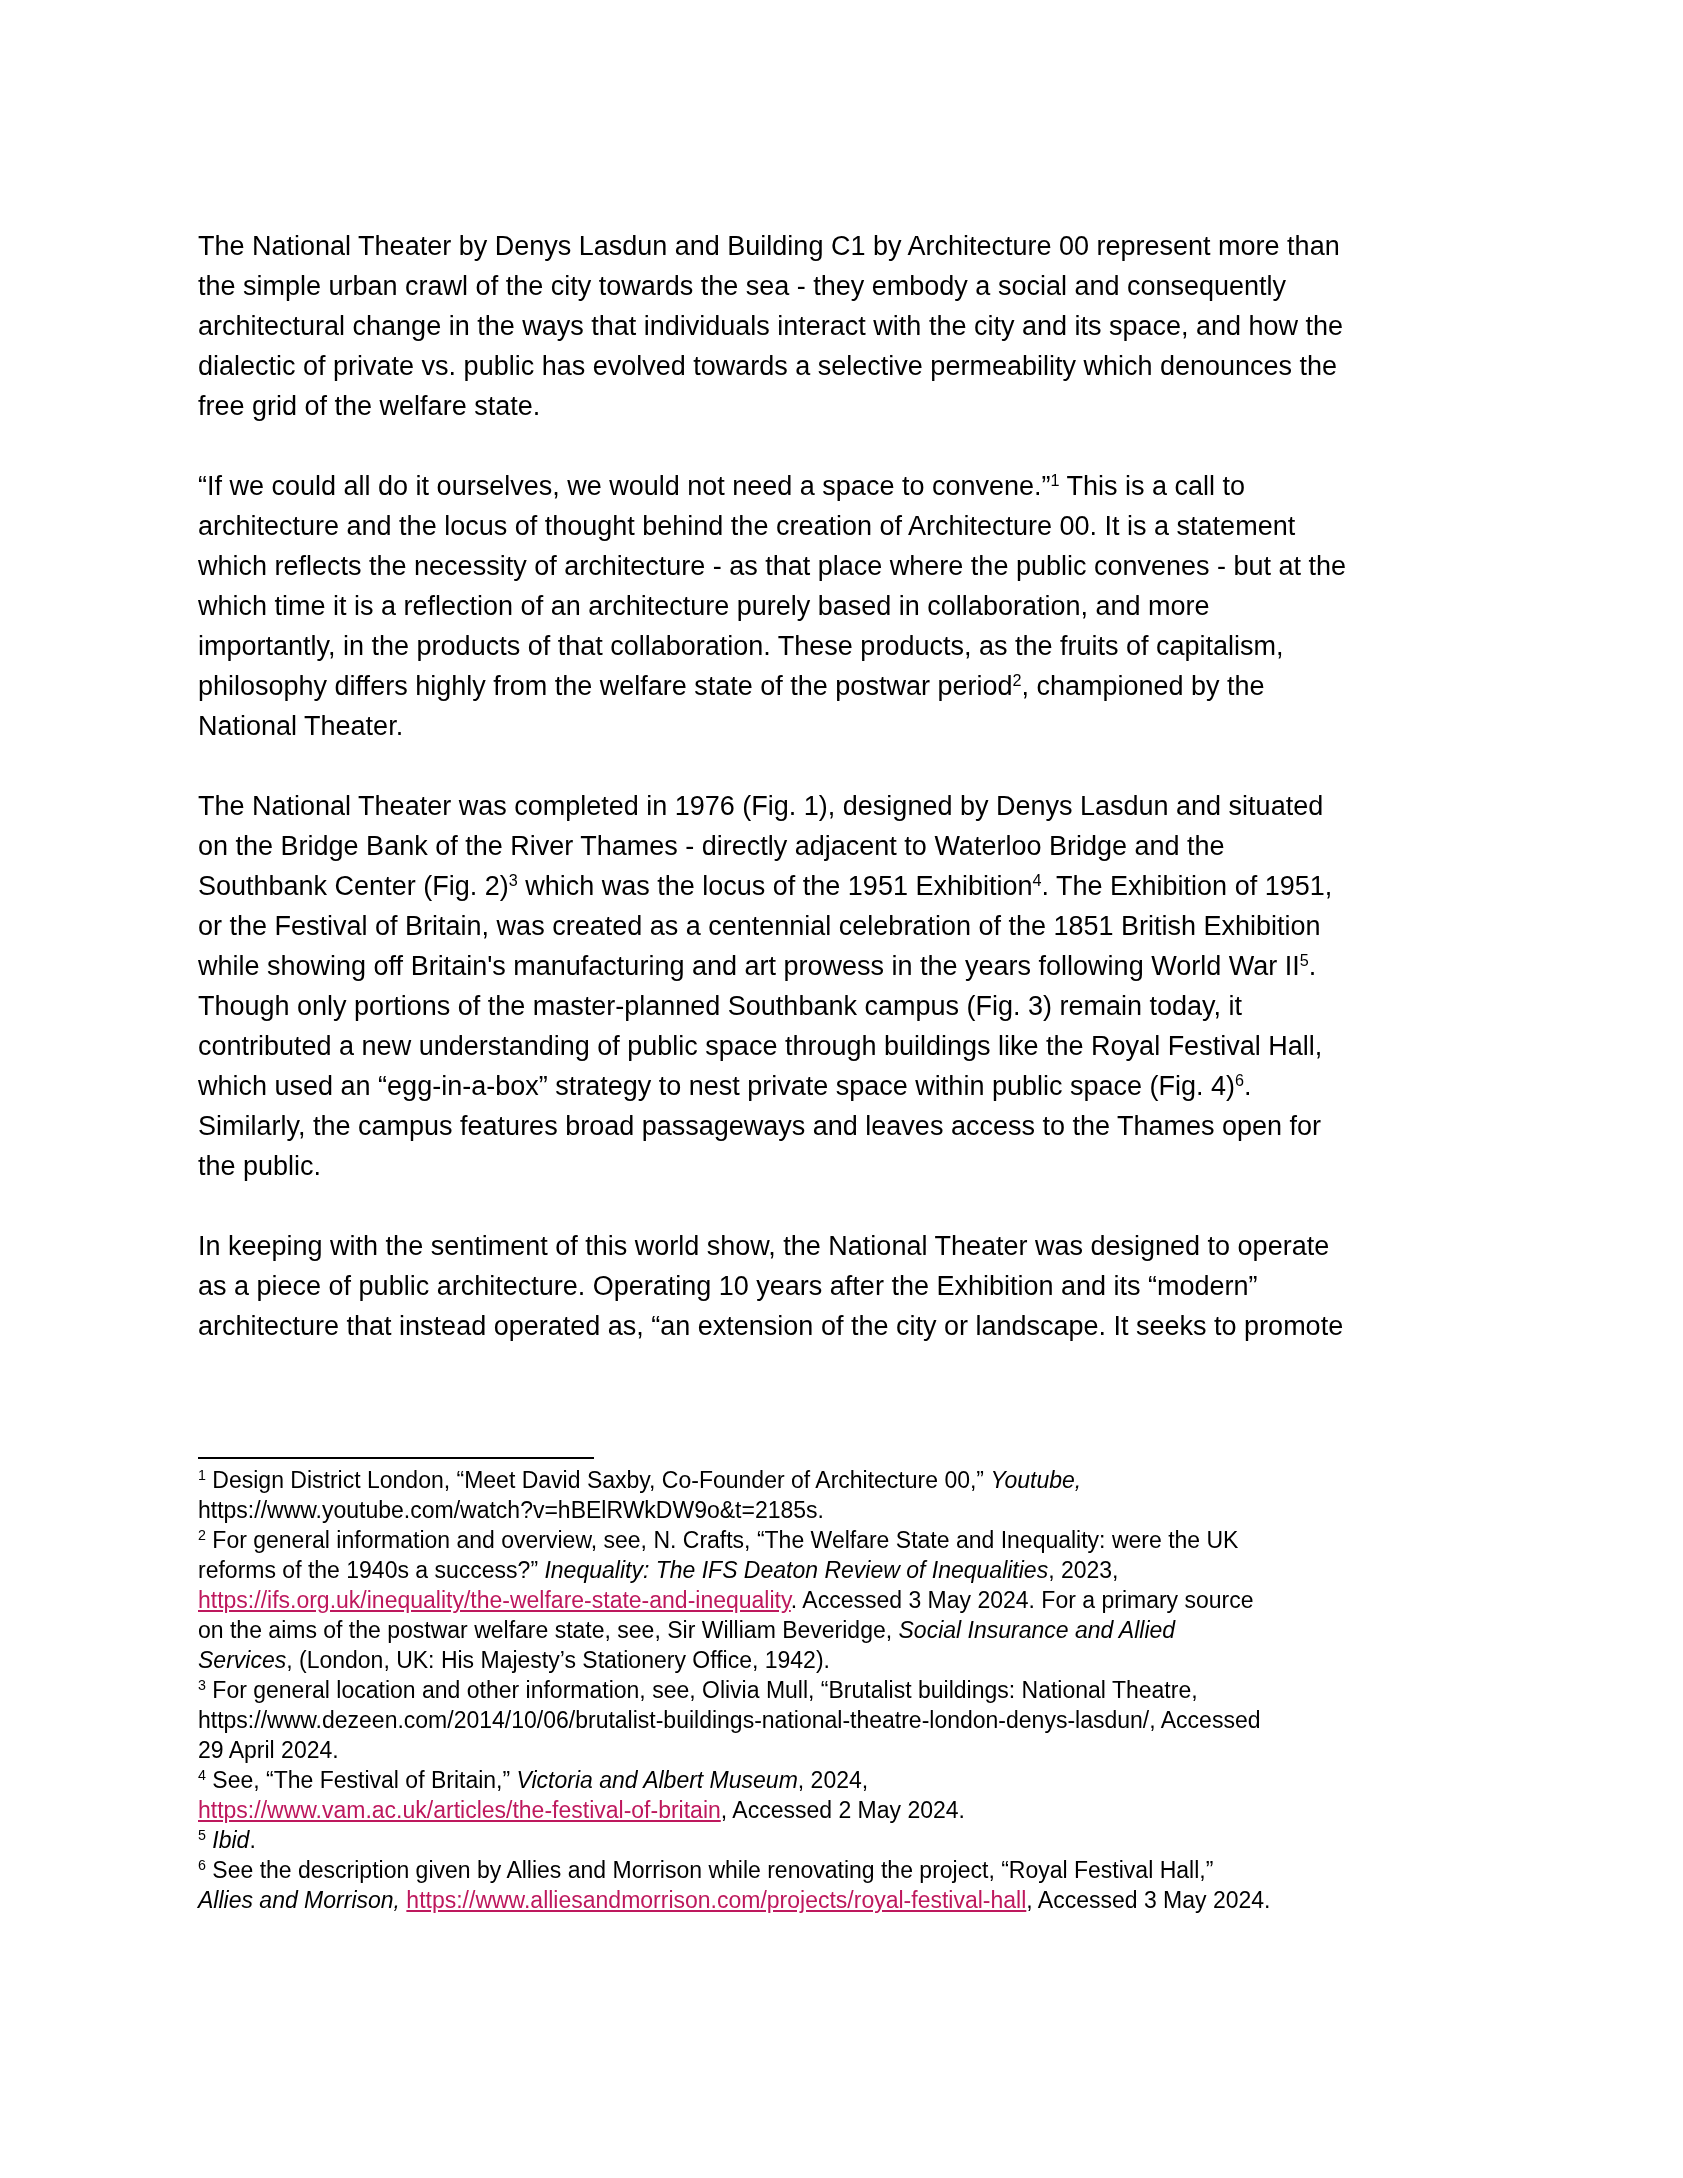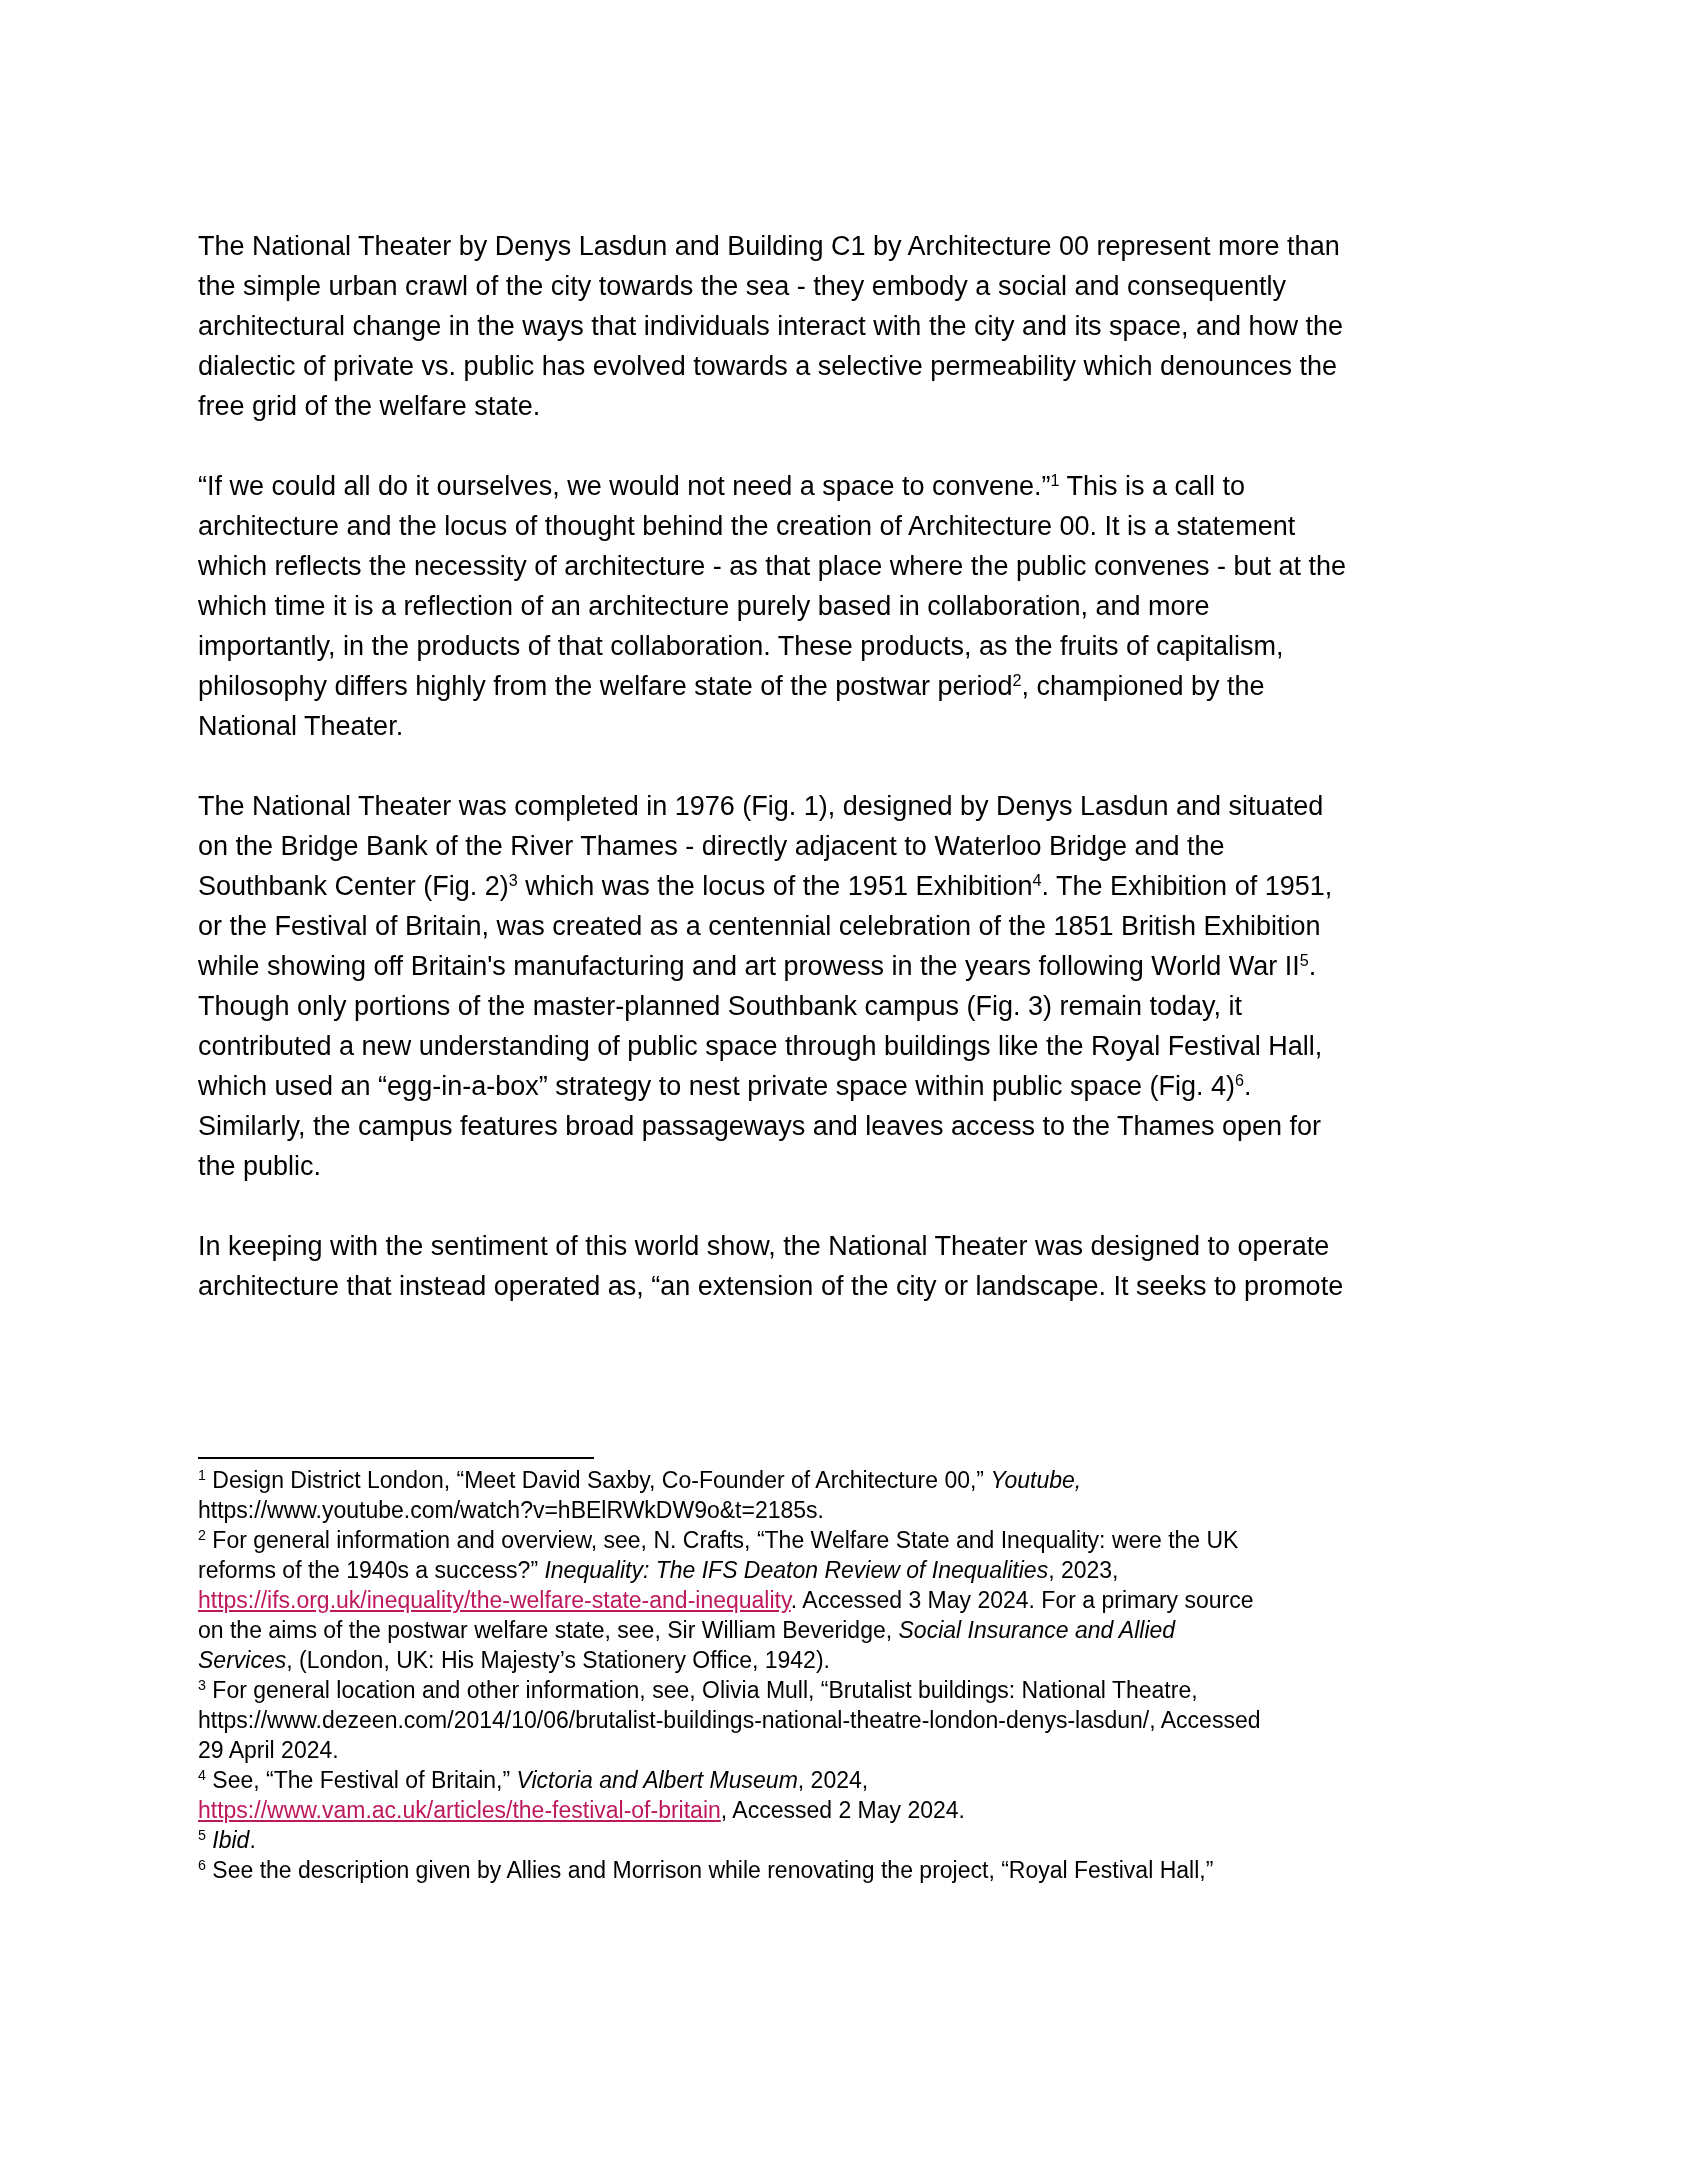--- a/index.html
+++ b/index.html
@@ -55,34 +55,36 @@
         <span class="line"><span>while showing off Britain's manufacturing and art prowess in the years following World War II</span><sup>5</sup><span>.</span></span>
         <span class="line"><span>Though only portions of the master-planned Southbank campus (Fig. 3) remain today, it</span></span>
         <span class="line"><span>contributed a new understanding of public space through buildings like the Royal Festival Hall,</span></span>
         <span class="line"><span>which used an “egg-in-a-box” strategy to nest private space within public space (Fig. 4)</span><sup>6</sup><span>.</span></span>
         <span class="line"><span>Similarly, the campus features broad passageways and leaves access to the Thames open for</span></span>
         <span class="line"><span>the public.</span></span>
       </div>
       <span class="blank"></span>
       <div>
         <span class="line"><span>In keeping with the sentiment of this world show, the National Theater was designed to operate</span></span>
+        <span class="line"><span>as a piece of public architecture. Operating 10 years after the Exhibition and its “modern”</span></span>
         <span class="line"><span>architecture that instead operated as, “an extension of the city or landscape. It seeks to promote</span></span>
       </div>
     </div>
   <div class="rule"></div>
   <div class="footnotes" id="footnotes">
       <span class="fline"><sup>1</sup><span> Design District London, “Meet David Saxby, Co-Founder of Architecture 00,” </span><i>Youtube,</i></span>
       <span class="fline"><span>https://www.youtube.com/watch?v=hBElRWkDW9o&amp;t=2185s.</span></span>
       <span class="fline"><sup>2</sup><span> For general information and overview, see, N. Crafts, “The Welfare State and Inequality: were the UK</span></span>
       <span class="fline"><span>reforms of the 1940s a success?” </span><i>Inequality: The IFS Deaton Review of Inequalities</i><span>, 2023,</span></span>
       <span class="fline"><a class="link">https://ifs.org.uk/inequality/the-welfare-state-and-inequality</a><span>. Accessed 3 May 2024. For a primary source</span></span>
       <span class="fline"><span>on the aims of the postwar welfare state, see, Sir William Beveridge, </span><i>Social Insurance and Allied</i></span>
       <span class="fline"><i>Services</i><span>, (London, UK: His Majesty’s Stationery Office, 1942).</span></span>
       <span class="fline"><sup>3</sup><span> For general location and other information, see, Olivia Mull, “Brutalist buildings: National Theatre,</span></span>
       <span class="fline"><span>https://www.dezeen.com/2014/10/06/brutalist-buildings-national-theatre-london-denys-lasdun/, Accessed</span></span>
       <span class="fline"><span>29 April 2024.</span></span>
       <span class="fline"><sup>4</sup><span> See, “The Festival of Britain,” </span><i>Victoria and Albert Museum</i><span>, 2024,</span></span>
       <span class="fline"><a class="link">https://www.vam.ac.uk/articles/the-festival-of-britain</a><span>, Accessed 2 May 2024.</span></span>
       <span class="fline"><sup>5</sup><span> </span><i>Ibid</i><span>.</span></span>
       <span class="fline"><sup>6</sup><span> See the description given by Allies and Morrison while renovating the project, “Royal Festival Hall,”</span></span>
+      <span class="fline"><i>Allies and Morrison,</i><span> </span><a class="link">https://www.alliesandmorrison.com/projects/royal-festival-hall</a><span>, Accessed 3 May 2024.</span></span>
     </div>
 </div>
 
 
 </body></html>

